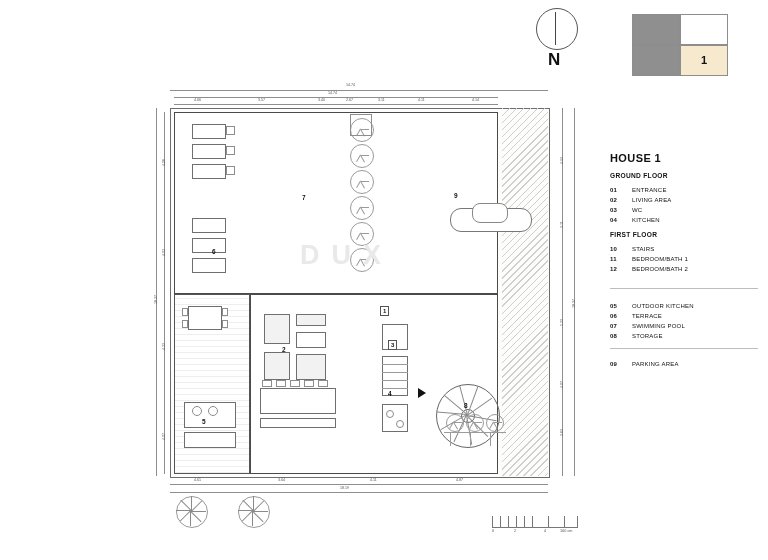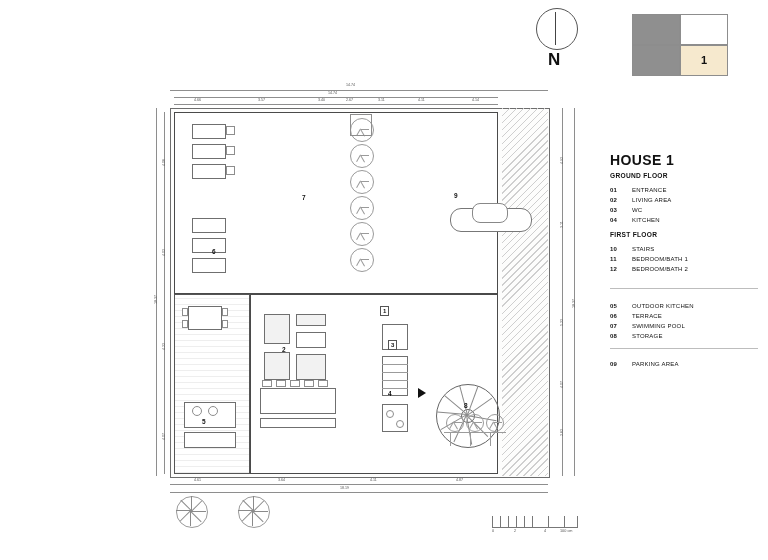--- a/index.html
+++ b/index.html
@@ -9,21 +9,21 @@
   
   .legend{position:absolute;left:600px;top:0;width:168px;height:560px;}
   .thumbs{position:absolute;left:32px;top:14px;width:96px;height:62px;}
   .thumb-cell{position:absolute;box-sizing:border-box;border:1px solid #8d8d8d;}
   .t1{left:0;top:0;width:48px;height:31px;background:#8f8f8f;}
   .t2{left:48px;top:0;width:48px;height:31px;background:#ffffff;}
   .t3{left:0;top:31px;width:48px;height:31px;background:#8f8f8f;}
   .t4{left:48px;top:31px;width:48px;height:31px;background:#f6e9ce;}
   .t4 span{position:absolute;left:20px;top:8px;font-size:11px;color:#111;font-weight:bold;}
 
-  .legend-title{position:absolute;left:10px;top:152px;font-size:14px;font-weight:bold;letter-spacing:.4px;color:#111;}
+  .legend-title{position:absolute;left:10px;top:152px;font-size:11px;font-weight:bold;letter-spacing:.4px;color:#111;}
   .legend-sub{position:absolute;left:10px;font-size:6.6px;font-weight:bold;letter-spacing:.3px;color:#111;}
   .sub-ground{top:172px;}
   .sub-first{top:231px;}
   .lrow{position:absolute;left:10px;font-size:6px;color:#111;letter-spacing:.2px;}
   .lrow .num{position:absolute;left:0;top:0;font-weight:bold;}
   .lrow .lbl{position:absolute;left:22px;top:0;white-space:nowrap;}
   .divider{position:absolute;left:10px;width:148px;height:1px;background:#bdbdbd;}
 
   
   .north{position:absolute;left:536px;top:8px;width:46px;height:70px;}
@@ -460,20 +460,21 @@
     <div class="rn" style="left:132px;top:258px">2</div>
     <div class="rn boxed" style="left:238px;top:252px">3</div>
     <div class="rn" style="left:238px;top:302px">4</div>
     <div class="rn" style="left:52px;top:330px">5</div>
     <div class="rn" style="left:62px;top:160px">6</div>
     <div class="rn" style="left:152px;top:106px">7</div>
     <div class="rn" style="left:314px;top:314px">8</div>
     <div class="rn" style="left:304px;top:104px">9</div>
   </div>
 
+  <div class="wm">DUX</div>
 
   <div class="scalebar">
     <div class="tickrow">
       <div class="tk" style="left:0"></div>
         <div class="tk" style="left:8px"></div>
         <div class="tk" style="left:16px"></div>
       <div class="tk" style="left:24px"></div>
         <div class="tk" style="left:32px"></div>
         <div class="tk" style="left:40px"></div>
       <div class="tk" style="left:56px"></div>

